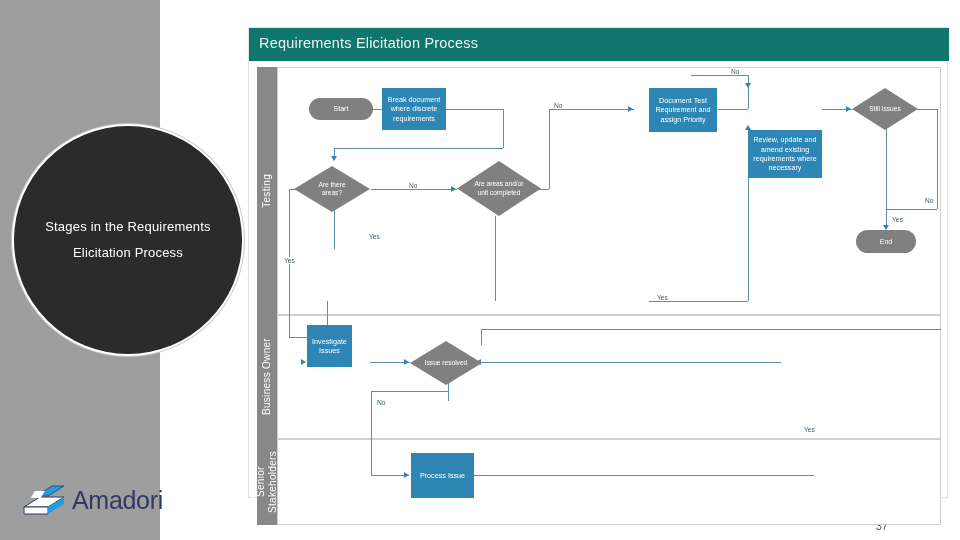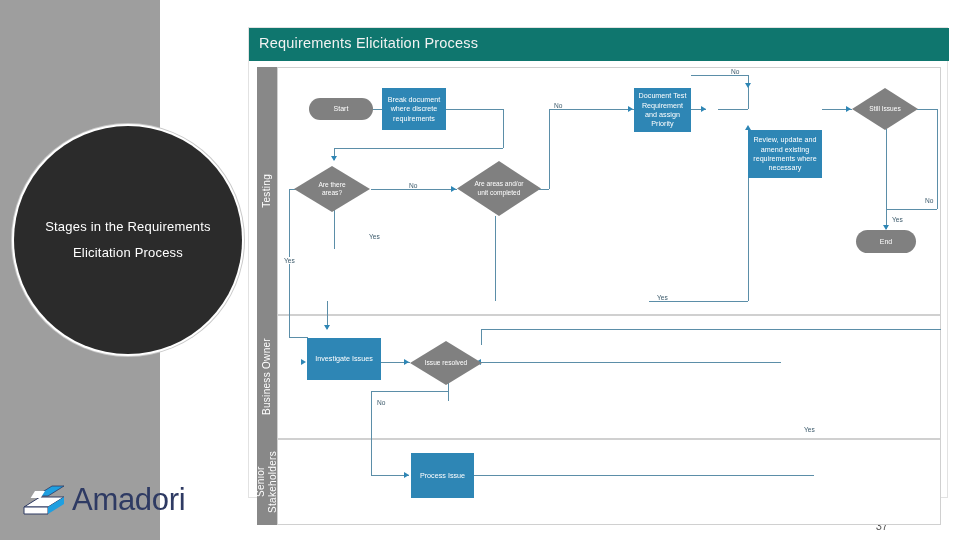--- a/index.html
+++ b/index.html
@@ -20,21 +20,21 @@
     display:flex;align-items:center;justify-content:center;
   }
   .title-circle .txt{
     color:#ffffff;font-size:13px;line-height:26px;text-align:center;
     font-weight:400;letter-spacing:.2px;width:180px;
   }
 
   
   .logo{position:absolute;left:22px;top:478px;height:44px;display:flex;align-items:center;gap:6px;}
   .logo-mark{width:44px;height:34px;position:relative;}
-  .logo-text{font-size:31px;color:#2e3a63;letter-spacing:-.3px;font-weight:400;}
+  .logo-text{font-size:25px;color:#2e3a63;letter-spacing:-.3px;font-weight:400;}
 
   
   .page-num{position:absolute;right:72px;bottom:8px;font-size:11px;color:#595959;}
 
   
   .diagram{
     position:absolute;left:248px;top:27px;width:700px;height:471px;
     background:#ffffff;border:1px solid #e2e2e2;box-sizing:border-box;
   }
   .diag-header{
@@ -224,38 +224,38 @@
       <div class="diamond" style="left:45px;top:105px;width:76px;height:46px;">
         <div class="shape"></div>
         <div class="lbl">Are there areas?</div>
       </div>
 
       <div class="diamond" style="left:208px;top:100px;width:84px;height:55px;">
         <div class="shape"></div>
         <div class="lbl">Are areas and/or unit completed</div>
       </div>
 
-      <div class="node proc" style="left:385px;top:27px;width:57px;height:44px;">
+      <div class="node proc" style="left:400px;top:27px;width:68px;height:44px;">
         <div class="lbl">Document Test Requirement and assign Priority</div>
       </div>
 
       <div class="node proc" style="left:499px;top:25px;width:74px;height:48px;margin-top:44px;">
         <div class="lbl">Review, update and amend existing requirements where necessary</div>
       </div>
 
       <div class="diamond" style="left:603px;top:27px;width:66px;height:42px;">
         <div class="shape"></div>
         <div class="lbl">Still Issues</div>
       </div>
 
       <div class="node term" style="left:607px;top:169px;width:60px;height:23px;">
         <div class="lbl">End</div>
       </div>
 
-      <div class="node proc" style="left:58px;top:277px;width:74px;height:42px;">
+      <div class="node proc" style="left:58px;top:264px;width:45px;height:42px;">
         <div class="lbl">Investigate Issues</div>
       </div>
 
       <div class="diamond" style="left:161px;top:280px;width:72px;height:44px;">
         <div class="shape"></div>
         <div class="lbl">Issue resolved</div>
       </div>
 
       <div class="node proc" style="left:162px;top:392px;width:63px;height:45px;">
         <div class="lbl">Process Issue</div>

